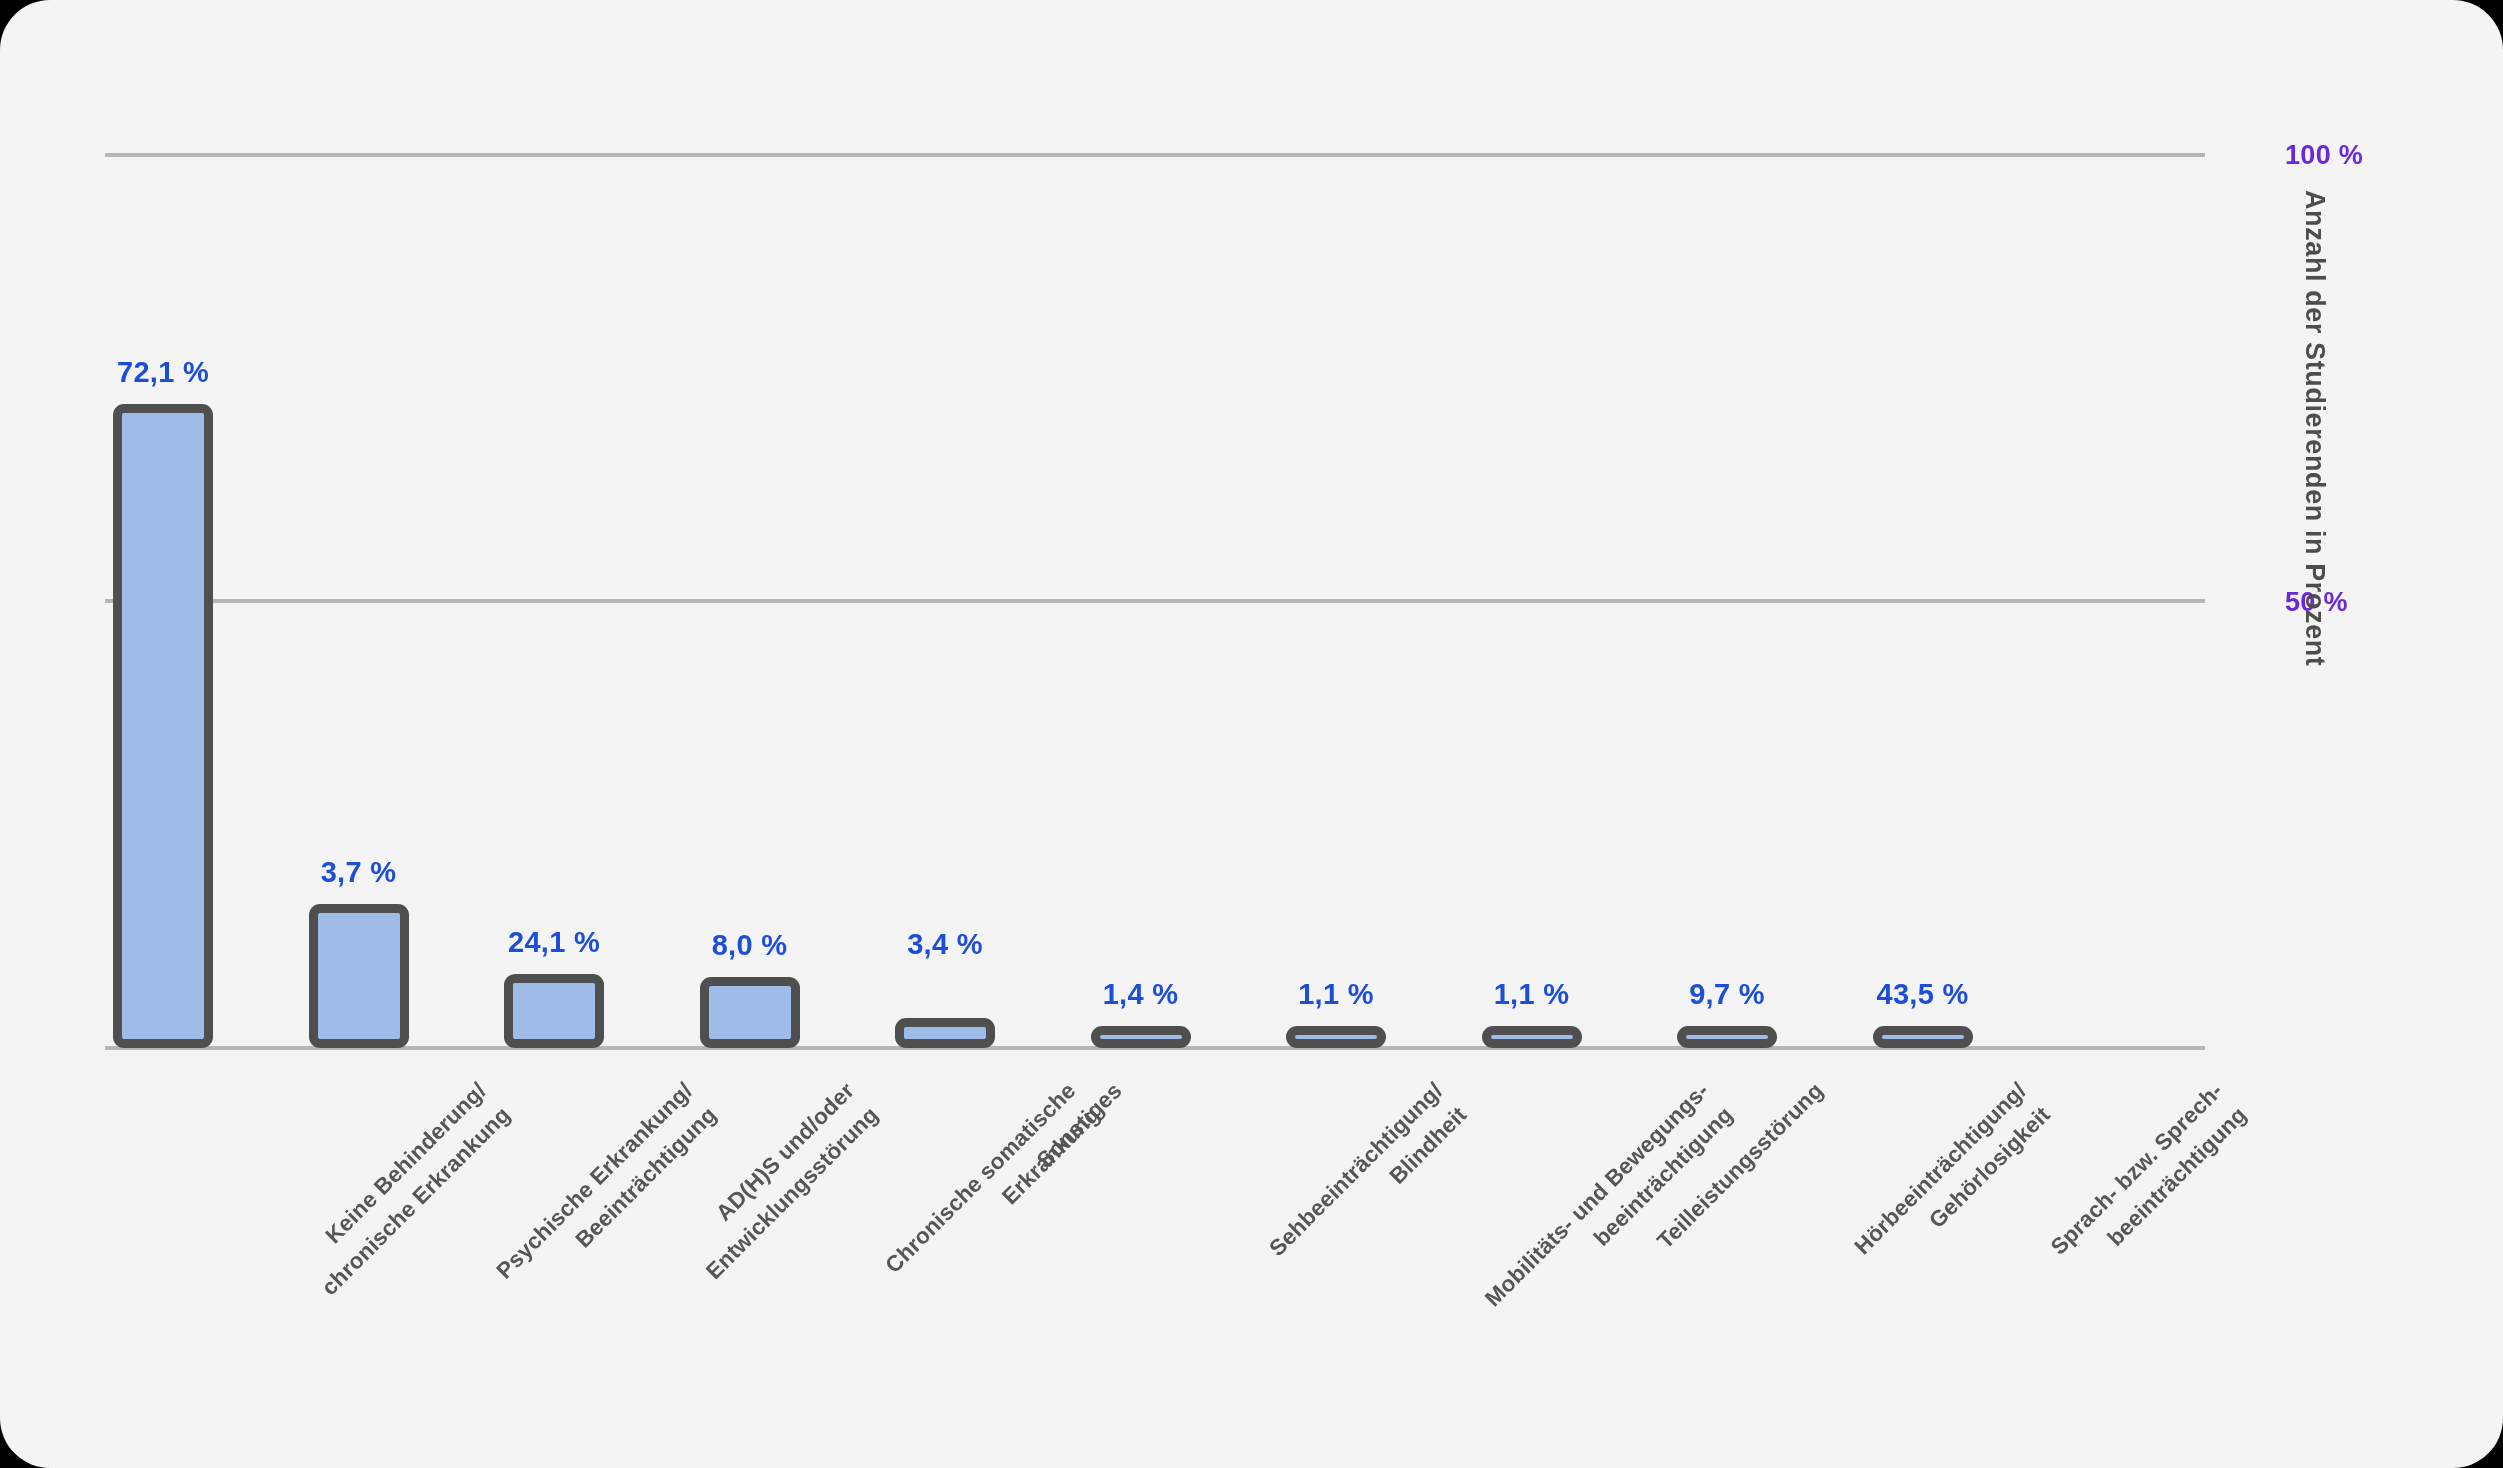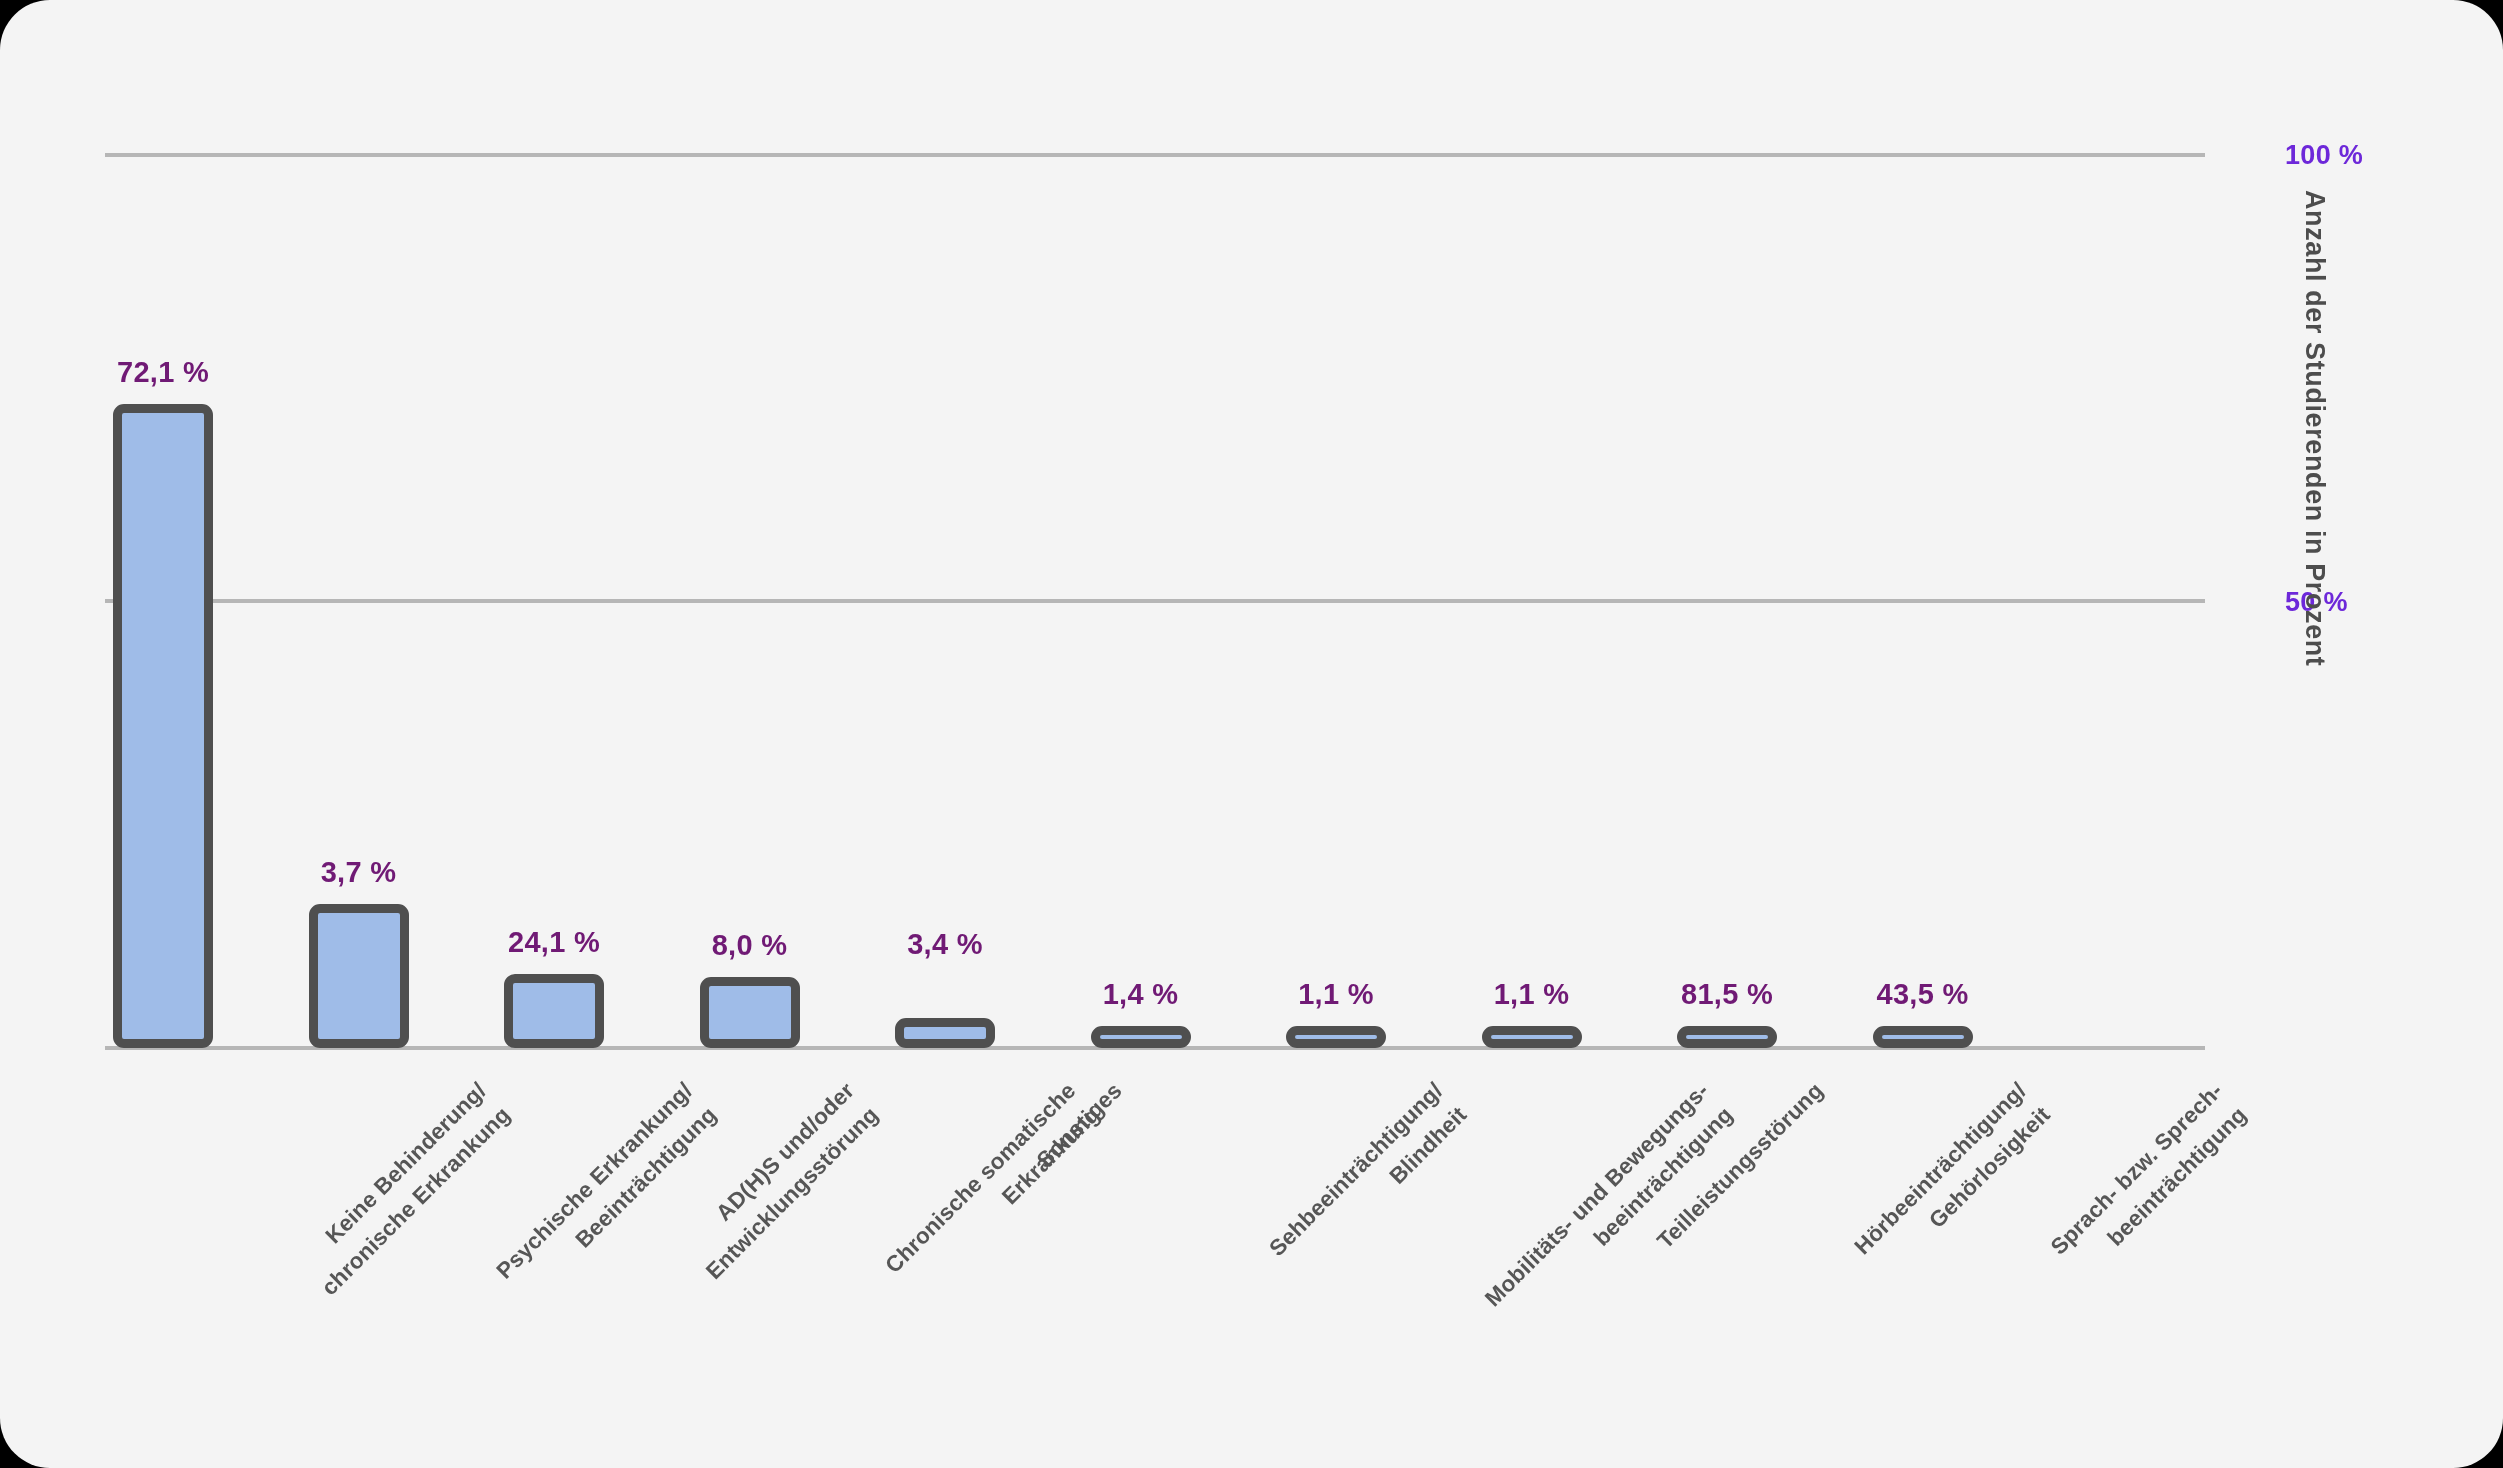--- a/index.html
+++ b/index.html
@@ -79,21 +79,21 @@
     background: #9FBCE8;
     border: 9px solid #4F4F4F;
     border-radius: 11px;
   }
   .bar-value {
     position: absolute;
     left: 50%;
     transform: translateX(-50%);
     font-size: 29px;
     font-weight: bold;
-    color: #701a75;
+    color: #1d4ed8;
     white-space: nowrap;
     letter-spacing: 0.3px;
   }
 
   
   .cat-label {
     position: absolute;
     top: 1075px;
     font-size: 22.5px;
     font-weight: bold;
@@ -134,21 +134,21 @@
         <div class="bar-value" style="left: 749.5px; top: 928.56px;">8,0 %</div>
         <div class="bar-rect" style="left: 895px; top: 1017.64px; height: 30.362px;"></div>
         <div class="bar-value" style="left: 945px; top: 928px;">3,4 %</div>
         <div class="bar-rect" style="left: 1090.5px; top: 1026px; height: 22px;"></div>
         <div class="bar-value" style="left: 1140.5px; top: 978px;">1,4 %</div>
         <div class="bar-rect" style="left: 1286px; top: 1026px; height: 22px;"></div>
         <div class="bar-value" style="left: 1336px; top: 978px;">1,1 %</div>
         <div class="bar-rect" style="left: 1481.5px; top: 1026px; height: 22px;"></div>
         <div class="bar-value" style="left: 1531.5px; top: 978px;">1,1 %</div>
         <div class="bar-rect" style="left: 1677px; top: 1026px; height: 22px;"></div>
-        <div class="bar-value" style="left: 1727px; top: 978px;">81,5 %</div>
+        <div class="bar-value" style="left: 1727px; top: 978px;">9,7 %</div>
         <div class="bar-rect" style="left: 1872.5px; top: 1026px; height: 22px;"></div>
         <div class="bar-value" style="left: 1922.5px; top: 978px;">43,5 %</div>
       </div>
     <div id="labels-layer">
         <div class="cat-label" style="left: 215px;">
           <span>Keine Behinderung/</span>
           <span>chronische Erkrankung</span>
         </div>
         <div class="cat-label" style="left: 410.5px;">
           <span>Psychische Erkrankung/</span>

